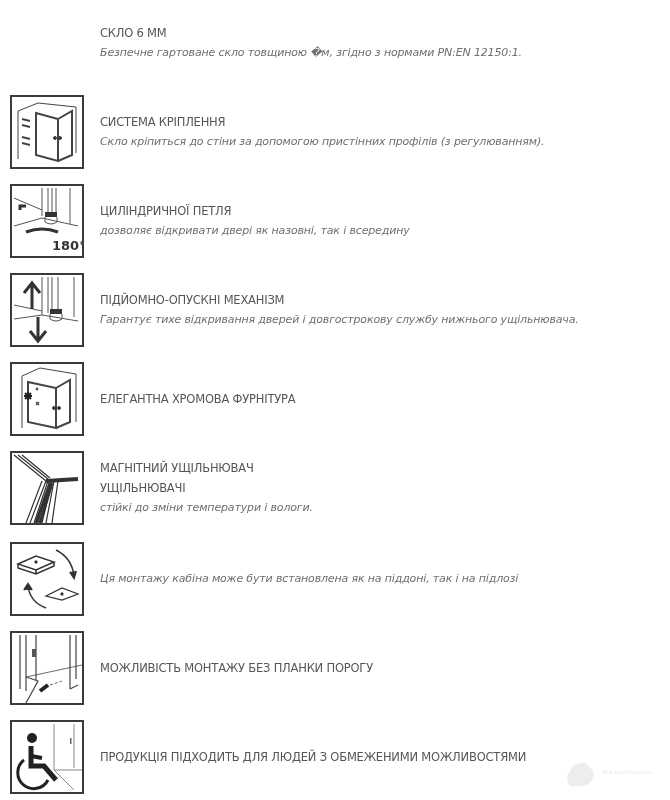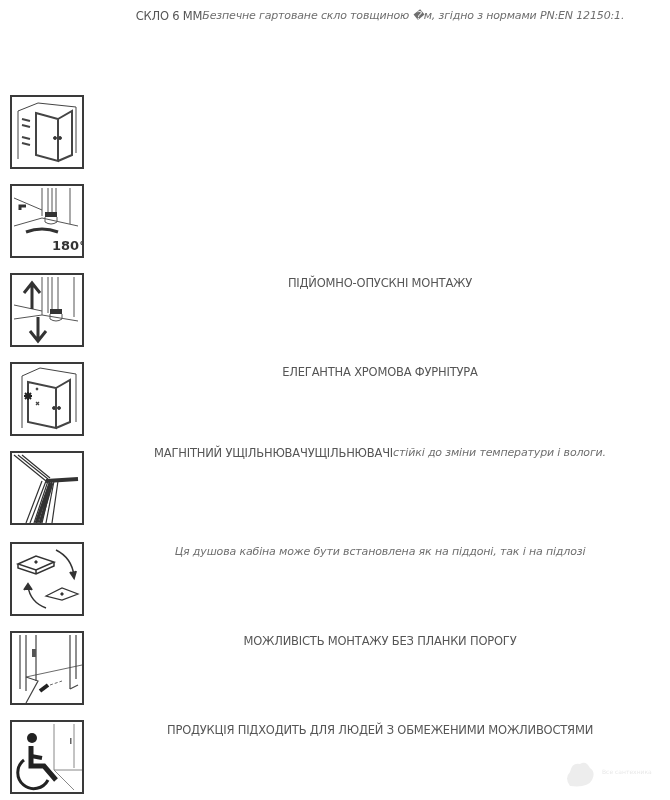--- a/index.html
+++ b/index.html
@@ -3,21 +3,21 @@
 <meta charset="utf-8">
 <style>
   html, body { margin:0; padding:0; background:#ffffff; }
   body { width:670px; height:800px; position:relative; overflow:hidden;
          font-family:"DejaVu Sans", sans-serif; }
   .feature { position:absolute; left:0; width:670px; height:74px; }
   .icon-box { position:absolute; left:10px; top:0; width:70px; height:70px;
               border:2.5px solid #3a3a3a; background:#fff; }
   .icon-box svg { position:absolute; left:0; top:0; width:70px; height:70px; }
   .text { position:absolute; left:100px; top:0; height:74px; width:560px;
-          display:flex; justify-content:center; }
+          display:flex; flex-direction:column; justify-content:center; }
   .title { font-size:11.5px; color:#555; letter-spacing:-0.2px; line-height:20px; white-space:nowrap; }
   .desc { font-size:11px; color:#6e6e6e; letter-spacing:-0.15px; line-height:20px; white-space:nowrap;font-style:italic; }
   .watermark { position:absolute; left:562px; top:758px; width:110px; height:30px; opacity:0.35; }
   .watermark .wm-text { position:absolute; left:40px; top:10px; font-size:6px; color:#bbb; white-space:nowrap; }
 </style>
 </head>
 <body>
 
 <div class="feature" style="top:6px">
   <div class="text">
@@ -31,50 +31,59 @@
     <svg viewBox="0 0 70 70" fill="none" stroke="#444">
       <path d="M6 14 L26 6 L64 10 L64 56" stroke-width="1"></path>
       <path d="M6 14 L6 62" stroke-width="1"></path>
       <path d="M24 16 L46 22 L46 64 L24 58 Z" stroke-width="2"></path>
       <path d="M46 22 L60 14 L60 58 L46 64" stroke-width="2"></path>
       <circle cx="43" cy="41" r="1.5" fill="#333"></circle>
         <circle cx="48" cy="41" r="1.5" fill="#333"></circle>
       <path d="M10 22 L18 24 M10 28 L18 30 M10 40 L18 42 M10 46 L18 48" stroke-width="2"></path>
     </svg>
   </div>
+  <div class="text">
+    <div class="title">СИСТЕМА КРІПЛЕННЯ</div>
+    <div class="desc">Скло кріпиться до стіни за допомогою пристінних профілів (з регулюванням).</div>
+  </div>
 </div>
 
 <div class="feature" style="top:184px">
   <div class="icon-box">
     <svg viewBox="0 0 70 70" fill="none" stroke="#555">
       <path d="M2 12 L30 24 M2 40 L30 32 L66 40" stroke-width="1"></path>
       <path d="M30 2 L30 30 M36 2 L36 30 M40 2 L40 30 M44 2 L44 30" stroke-width="1"></path>
       <path d="M58 2 L58 38" stroke-width="1"></path>
       <rect x="33" y="26" width="12" height="5" fill="#333" stroke="none"></rect>
       <path d="M33 31 L33 36 Q39 40 45 36 L45 31" stroke-width="1"></path>
       <path d="M8 24 L8 20 L14 20" stroke="#333" stroke-width="3"></path>
       <path d="M14 46 Q30 40 46 46" stroke="#333" stroke-width="3"></path>
       <text x="40" y="64" font-size="13" font-weight="bold" fill="#333" stroke="none" font-family="DejaVu Sans, sans-serif">180°</text>
     </svg>
   </div>
+  <div class="text">
+    <div class="title">ЦИЛІНДРИЧНОЇ ПЕТЛЯ</div>
+    <div class="desc">дозволяє відкривати двері як назовні, так і всередину</div>
+  </div>
 </div>
 
 <div class="feature" style="top:273px">
   <div class="icon-box">
     <svg viewBox="0 0 70 70" fill="none" stroke="#555">
       <path d="M2 30 L30 36 M2 44 L30 40 L66 46" stroke-width="1"></path>
       <path d="M30 2 L30 40 M36 2 L36 38 M40 2 L40 38 M46 2 L46 38 M62 2 L62 42" stroke-width="1"></path>
       <rect x="38" y="34" width="12" height="5" fill="#333" stroke="none"></rect>
       <path d="M38 39 L38 44 Q44 48 50 44 L50 39" stroke-width="1"></path>
       <path d="M20 34 L20 10 M12 18 L20 8 L28 18" stroke="#333" stroke-width="3"></path>
       <path d="M26 42 L26 64 M18 56 L26 66 L34 56" stroke="#333" stroke-width="3"></path>
     </svg>
   </div>
   <div class="text">
-    <div class="title">ПІДЙОМНО-ОПУСКНІ МОНТАЖУ</div>
+    <div class="title">ПІДЙОМНО-ОПУСКНІ МЕХАНІЗМ</div>
+    <div class="desc">Гарантує тихе відкривання дверей і довгострокову службу нижнього ущільнювача.</div>
   </div>
 </div>
 
 <div class="feature" style="top:362px">
   <div class="icon-box">
     <svg viewBox="0 0 70 70" fill="none" stroke="#444">
       <path d="M10 12 L28 4 L64 10 L64 58" stroke-width="1"></path>
       <path d="M10 12 L10 64" stroke-width="1"></path>
       <path d="M16 18 L44 24 L44 64 L16 58 Z" stroke-width="2"></path>
       <path d="M44 24 L58 16 L58 58 L44 64" stroke-width="2"></path>
@@ -113,21 +122,21 @@
       <circle cx="24" cy="18" r="1.2" fill="#333"></circle>
       <path d="M44 6 Q60 14 62 32" stroke-width="1.5"></path>
       <path d="M58 28 L62 34 L64 27" stroke-width="2" fill="#333"></path>
       <path d="M34 52 L50 44 L66 50 L50 56 Z" stroke-width="1.2"></path>
       <circle cx="50" cy="50" r="1.2" fill="#333"></circle>
       <path d="M34 64 Q18 58 16 42" stroke-width="1.5"></path>
       <path d="M12 46 L16 40 L20 46" stroke-width="2" fill="#333"></path>
     </svg>
   </div>
   <div class="text">
-    <div class="desc">Ця душова кабіна може бути встановлена як на піддоні, так і на підлозі</div>
+    <div class="desc">Ця монтажу кабіна може бути встановлена як на піддоні, так і на підлозі</div>
   </div>
 </div>
 
 <div class="feature" style="top:631px">
   <div class="icon-box">
     <svg viewBox="0 0 70 70" fill="none" stroke="#444">
       <path d="M8 2 L8 56 M14 2 L14 58 M24 2 L24 48" stroke-width="1.2"></path>
       <path d="M58 2 L58 56 M64 2 L64 46" stroke-width="1.2"></path>
       <path d="M14 44 L70 32" stroke-width="0.8"></path>
       <path d="M14 44 L26 48 L14 70" stroke-width="1.2"></path>

